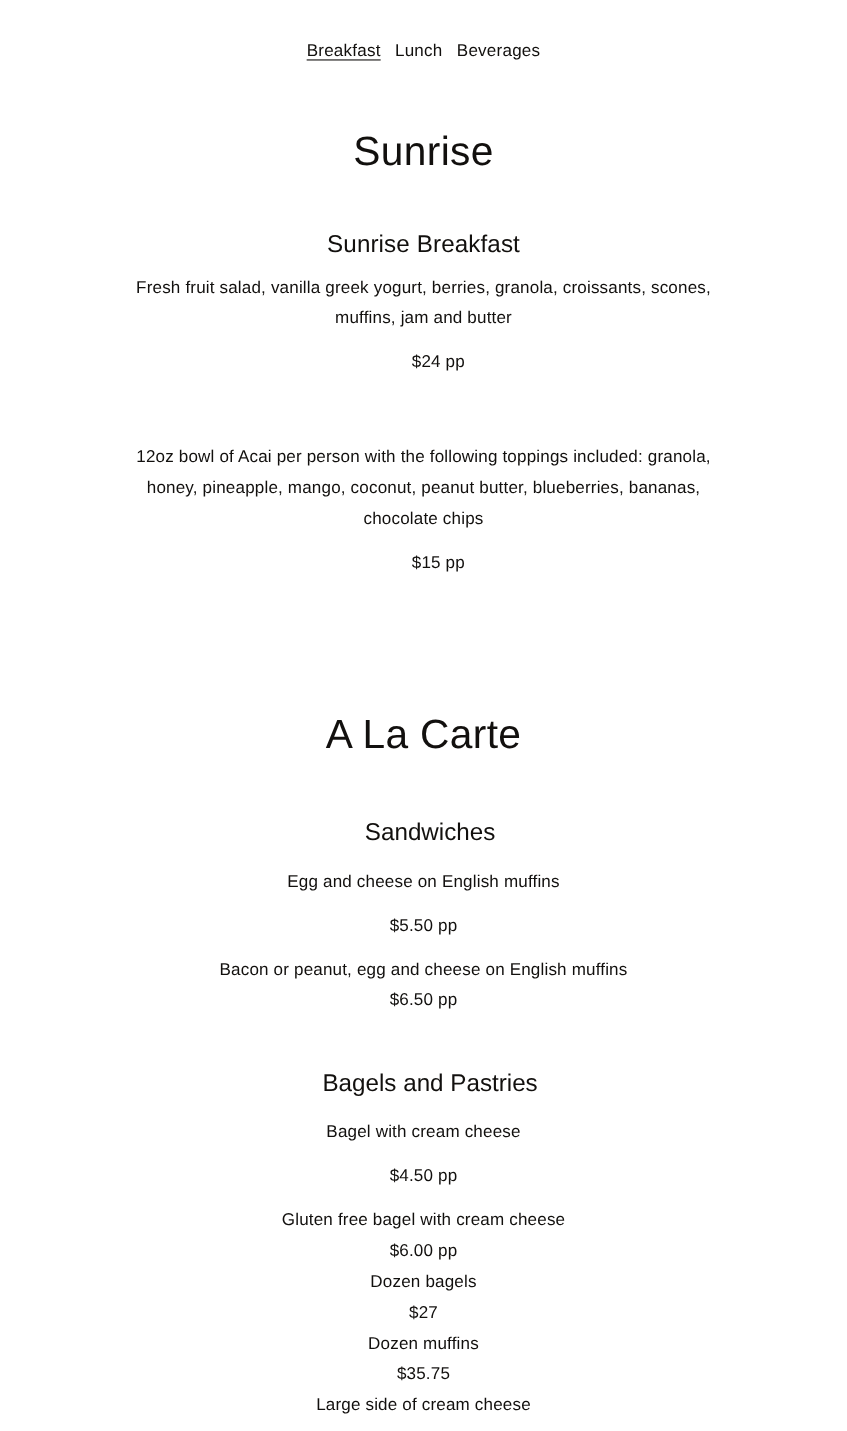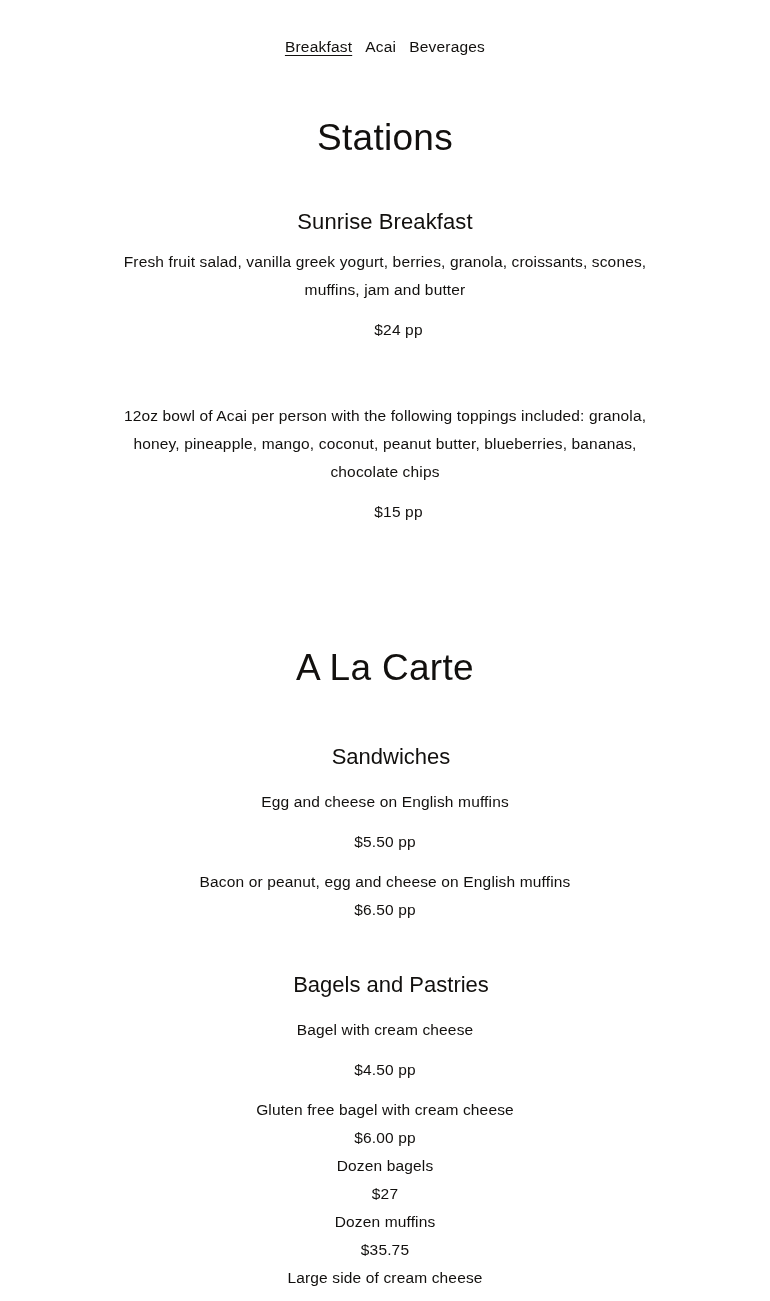--- a/index.html
+++ b/index.html
@@ -107,25 +107,25 @@
   }
   .ac-gap { height: 12px; }
 </style>
 </head>
 <body>
 
 <div class="page">
 
   <nav class="nav">
     <a class="nav-item active">Breakfast</a>
-    <a class="nav-item">Acai</a>
+    <a class="nav-item">Lunch</a>
     <a class="nav-item">Beverages</a>
   </nav>
 
-  <h1 class="section-title stations-title">Stations</h1>
+  <h1 class="section-title stations-title">Sunrise</h1>
 
   <div class="stations-block">
 
     <div class="group">
       <h2 class="group-title">Sunrise Breakfast</h2>
       <div class="sp-12"></div>
       <p class="item-desc">Fresh fruit salad, vanilla greek yogurt, berries, granola, croissants, scones, muffins, jam and butter</p>
       <div class="sp-12"></div>
       <p class="item-price">$24 pp</p>
     </div>

